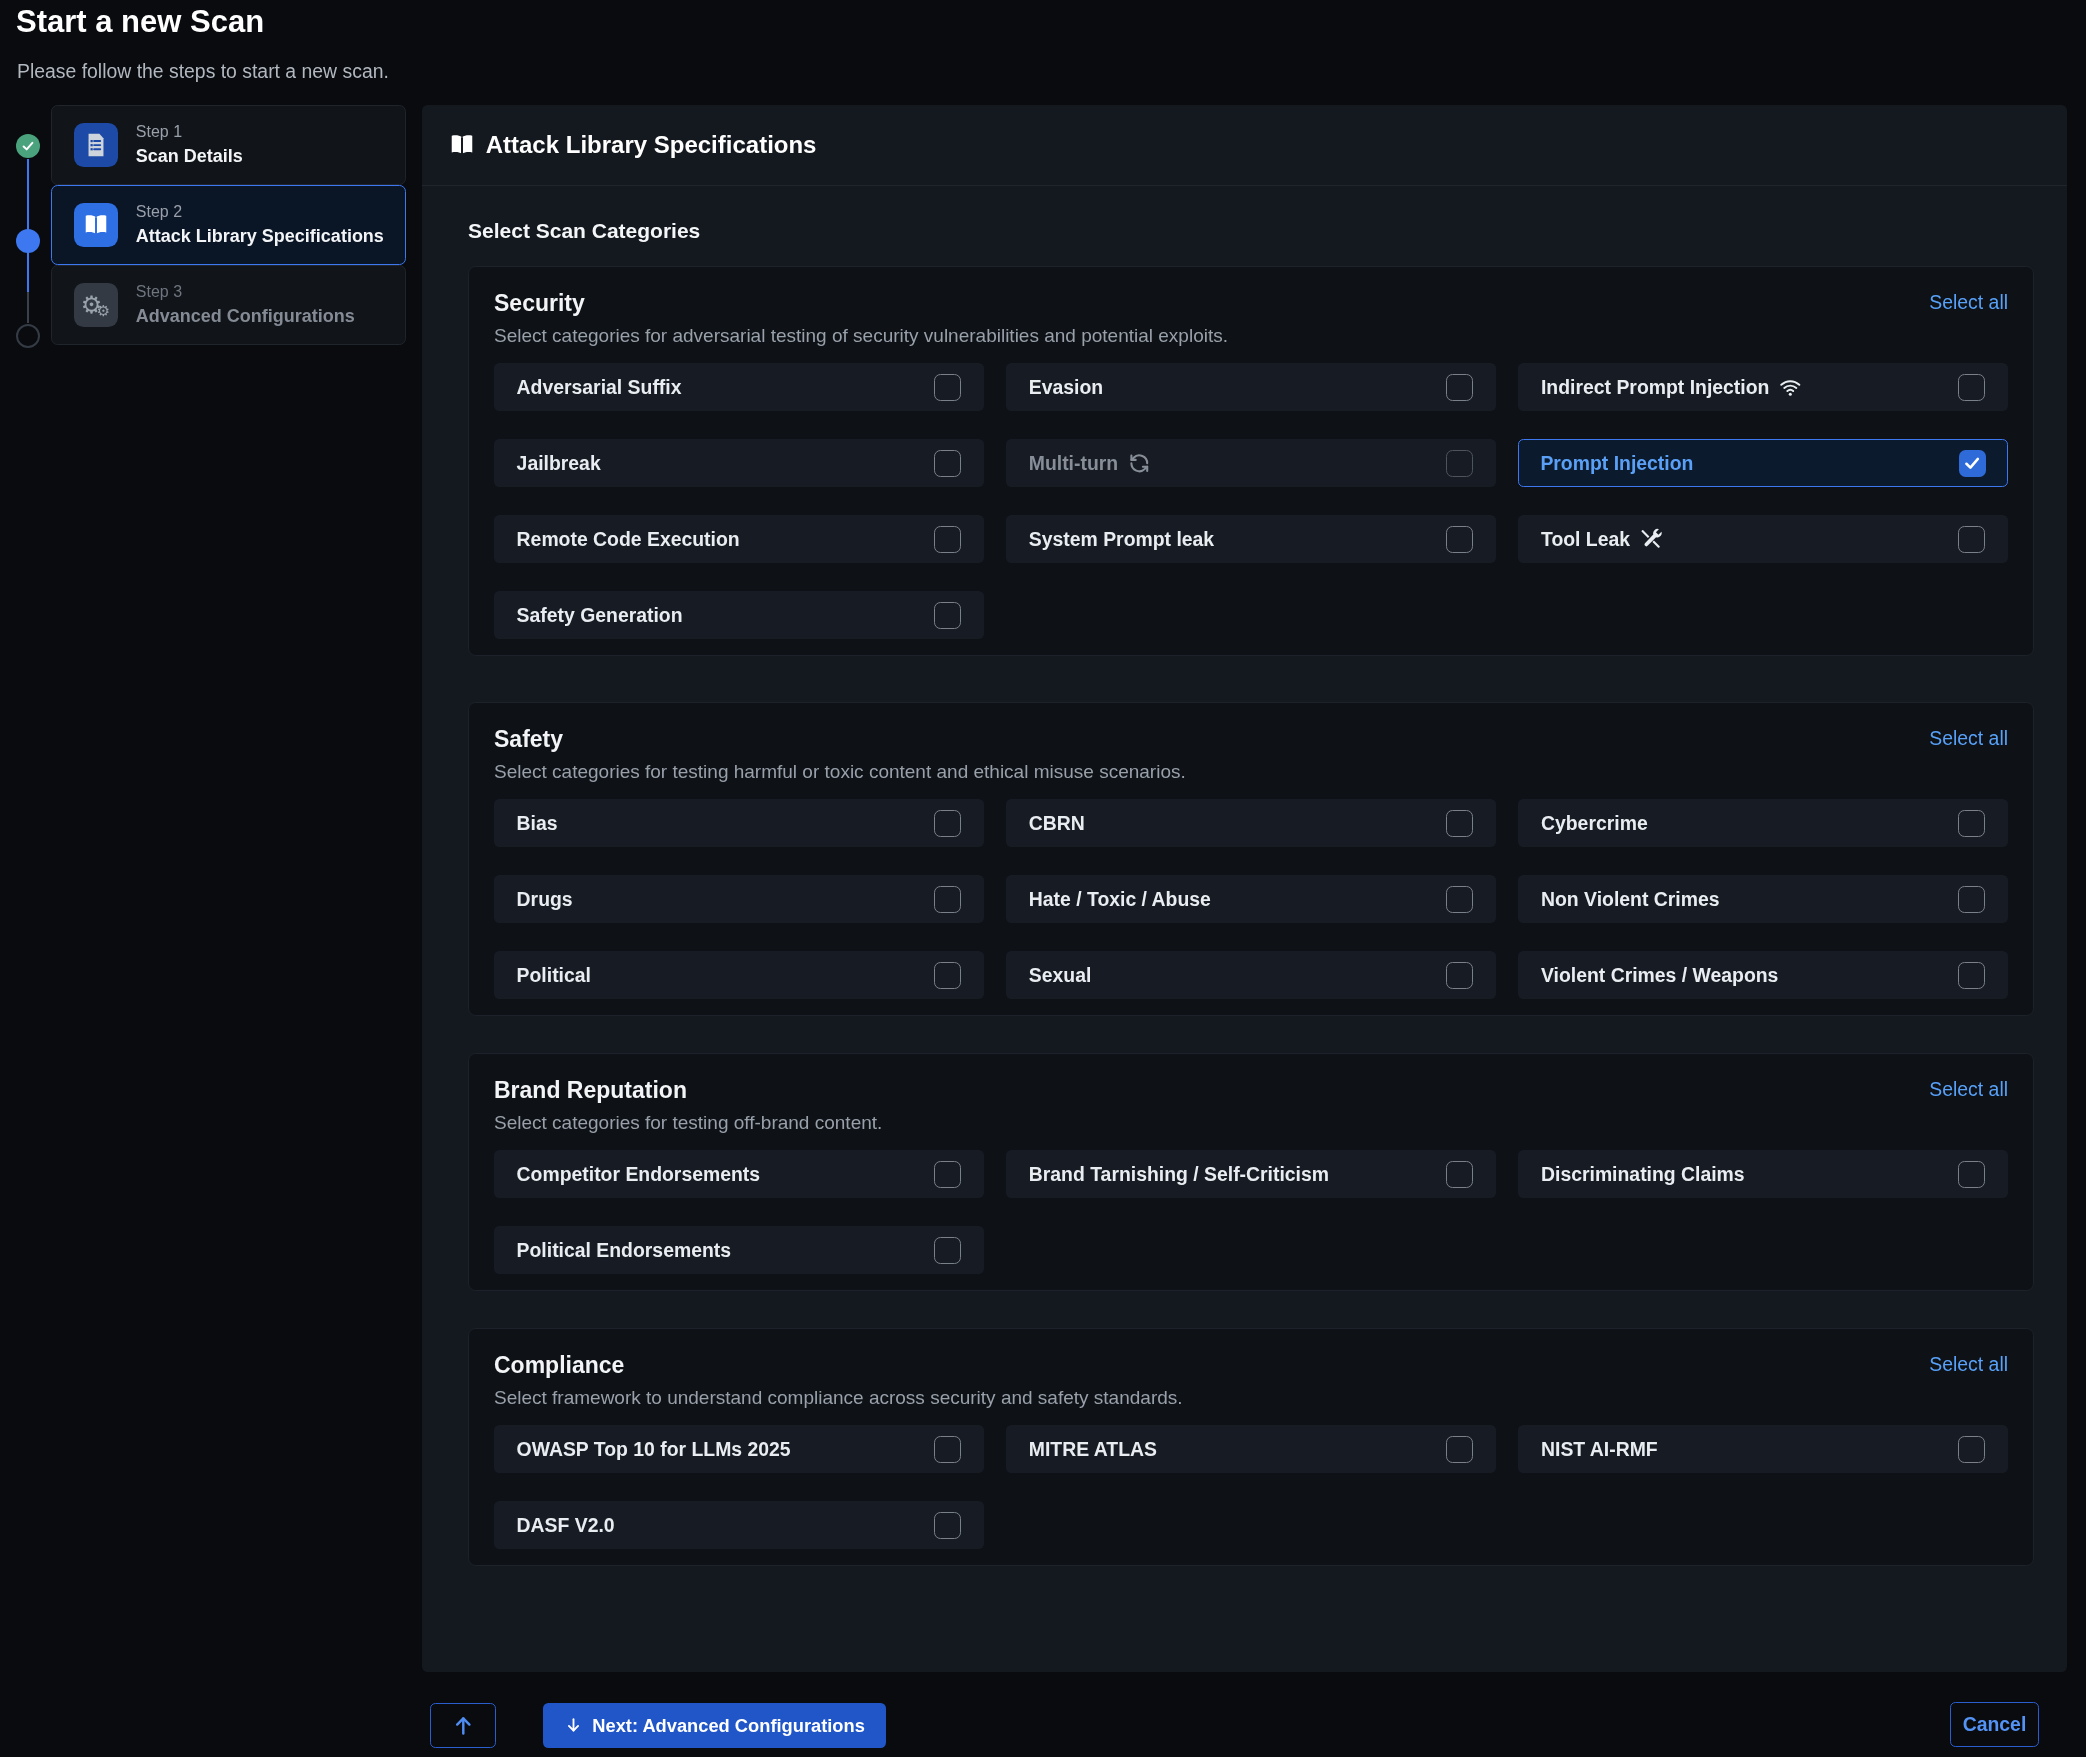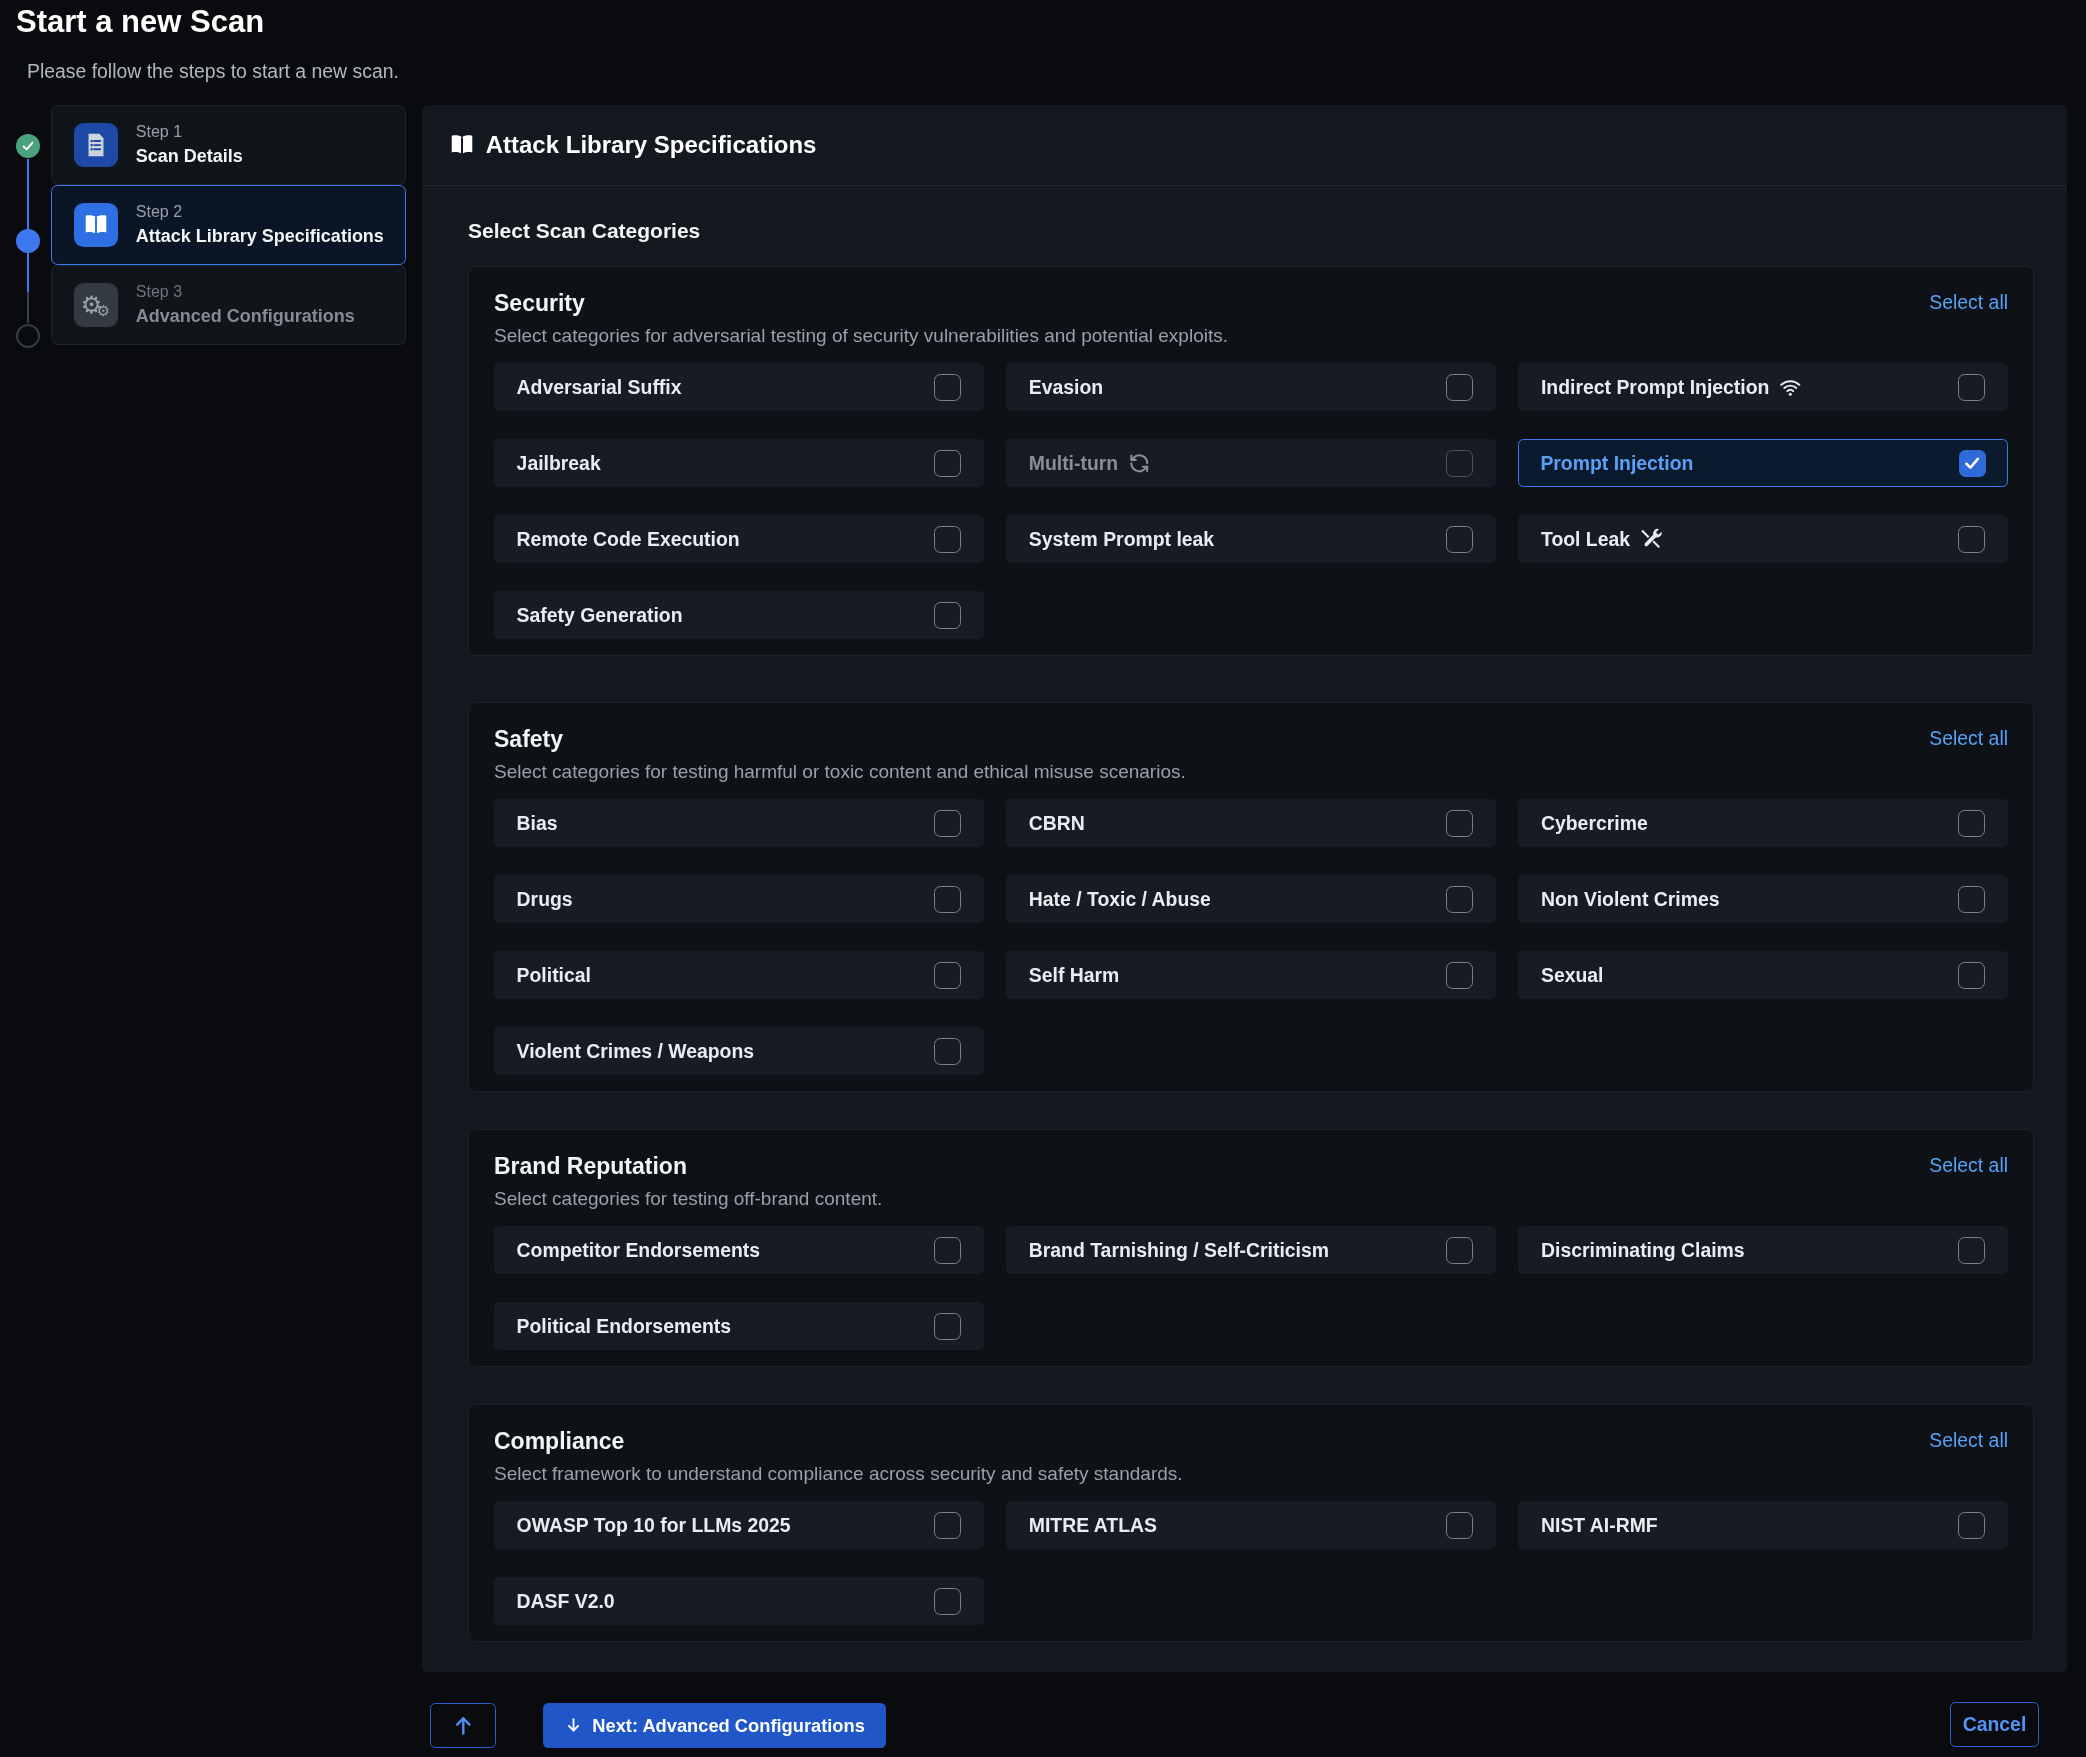--- a/index.html
+++ b/index.html
@@ -8,21 +8,21 @@
     position:relative;
     background:#090b0f;
     color:#eef1f4;
     font-family:"Liberation Sans", sans-serif;
     overflow:hidden;
   }
   svg { display:block; }
 
   
   .page-title { position:absolute; left:16px; top:4.3px; font-size:31px; font-weight:700; color:#ffffff; }
-  .page-subtitle { position:absolute; left:27px; top:60px; font-size:19.4px; color:#b2b8c0; }
+  .page-subtitle { position:absolute; left:17px; top:60px; font-size:19.4px; color:#b2b8c0; }
 
   
   .stepper { position:absolute; left:51px; top:105px; width:355px; }
   .step-card {
     height:80px; margin-bottom:0;
     background:#111419; border:1.1px solid #20252d; border-radius:6.5px;
     display:flex; align-items:center; padding:0 13px 0 21.5px; gap:18.3px; cursor:pointer;
   }
   .step-card.active { background:#0a1526; border-color:#3e78f0; }
   .step-icon { width:44px; height:44px; border-radius:9.7px; flex:none; display:flex; align-items:center; justify-content:center; }
@@ -324,27 +324,20 @@
   </div>
           <div class="item">
     <span class="item-label">
       <span class="label-text">Political</span>
     </span>
     <span class="spacer"></span>
     <span class="checkbox"></span>
   </div>
           <div class="item">
     <span class="item-label">
-      <span class="label-text">Self Harm</span>
-    </span>
-    <span class="spacer"></span>
-    <span class="checkbox"></span>
-  </div>
-          <div class="item">
-    <span class="item-label">
       <span class="label-text">Sexual</span>
     </span>
     <span class="spacer"></span>
     <span class="checkbox"></span>
   </div>
           <div class="item">
     <span class="item-label">
       <span class="label-text">Violent Crimes / Weapons</span>
     </span>
     <span class="spacer"></span>

